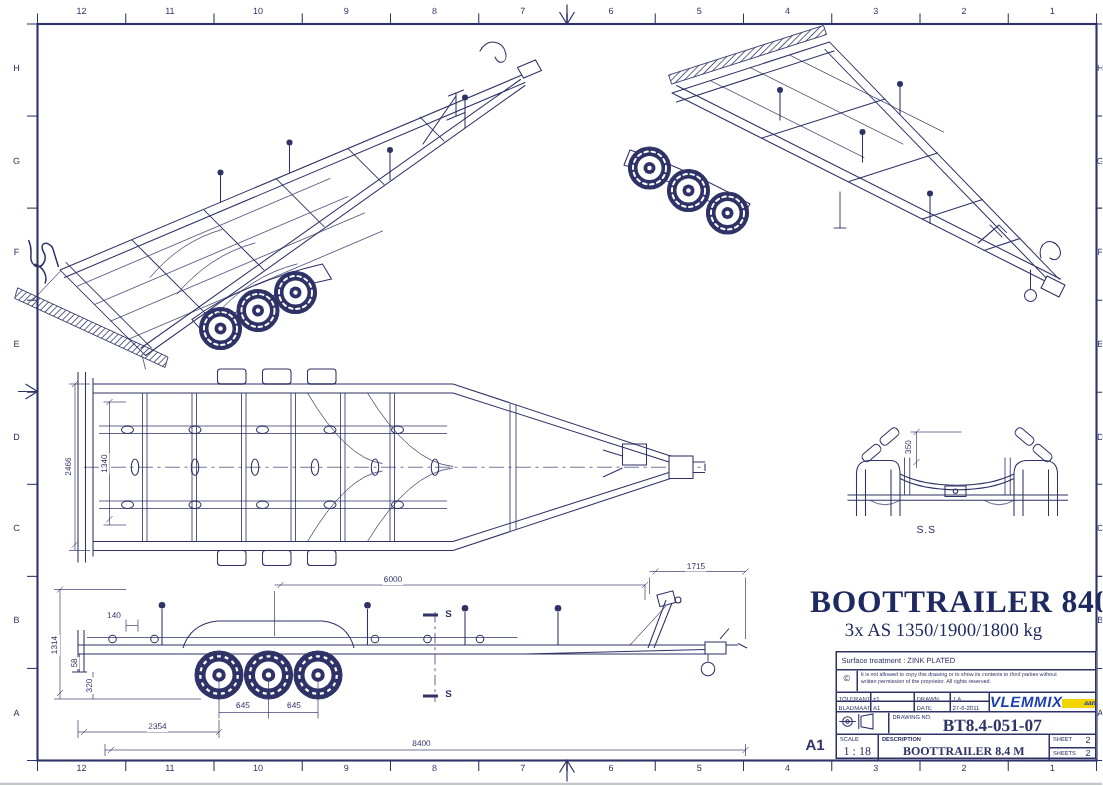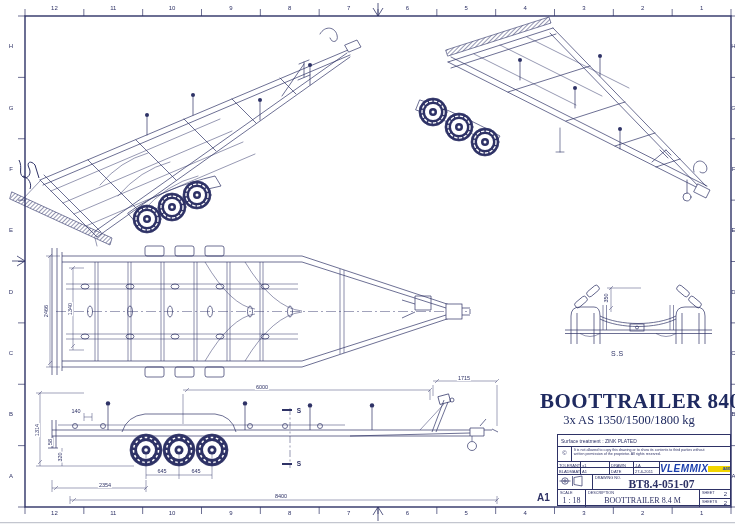--- a/index.html
+++ b/index.html
@@ -39,21 +39,21 @@
   #logo-main{font-style:italic;font-weight:900;font-size:10px;letter-spacing:.4px;color:#1c3fae;line-height:9px;}
   #logo-bar{width:64px;height:5.5px;background:#f2d500;display:flex;align-items:center;justify-content:center;margin-top:.5px;}
   #logo-sub{font-style:italic;font-weight:bold;font-size:4.5px;color:#1c3fae;line-height:5px;}
   #tb-drawno{height:15px;display:flex;}
   #tb-proj{width:35px;border-right:.8px solid #2e3266;display:flex;align-items:center;justify-content:center;}
   #tb-drawno-cell{flex:1;position:relative;text-align:center;}
   #drawno-label{position:absolute;left:2px;top:1px;font-size:3.8px;}
   #drawno-value{margin-top:3px;font-family:"Liberation Serif",serif;font-size:11.5px;font-weight:bold;}
   #tb-bottom{height:17px;display:flex;border-bottom:none;}
   #tb-scale{width:28px;border-right:.8px solid #2e3266;position:relative;text-align:center;}
-  #tb-desc{flex:1;border-right:.8px solid #2e3266;position:relative;text-align:center;}
+  #tb-desc{flex:1;border-right:.8px solid #2e3266;position:relative;text-align:center;font-weight:bold;}
   .cell-tag{position:absolute;left:2px;top:1px;font-size:3.8px;}
   .cell-val{margin-top:6px;font-size:8px;font-family:"Liberation Serif",serif;}
   #tb-sheets{width:30px;display:flex;flex-direction:column;}
   .sheet-cell{flex:1;position:relative;border-bottom:.6px solid #2e3266;}
   .sheet-cell:last-child{border-bottom:none;}
   .sheet-num{position:absolute;right:3px;top:1px;font-size:6px;}
 </style>
 </head>
 <body>
 
@@ -315,21 +315,21 @@
     <path d="M84,413 V421 M92,413 V421 M84,417 H92"></path>
     <path d="M183,390 H430 M183,394 V424 M430,390 V400 M185,392 l4,-4 M428,392 l4,-4"></path>
     <path d="M433,381 H497 M433,385 V396 M497,385 V426 M435,383 l4,-4 M495,383 l4,-4"></path>
     <path d="M146,452 V479 M179,452 V479 M212,452 V479 M146,475 H212"></path>
     <path d="M52,480 V492 M146,480 V492 M52,488 H146 M54,490 l4,-4 M144,490 l4,-4"></path>
     <path d="M70,496 V504 M497,496 V504 M70,500 H497 M72,502 l4,-4 M495,502 l4,-4"></path>
   </g>
 </svg>
 
 <div class="lbl" id="main-title">BOOTTRAILER 840</div>
-<div class="lbl" id="sub-title">3x AS 1350/1500/1800 kg</div>
+<div class="lbl" id="sub-title">3x AS 1350/1900/1800 kg</div>
 <div class="lbl" id="a1-marker">A1</div>
 <div class="lbl" id="section-label">S.S</div>
 
 <div class="dim rot" style="left:46px;top:311px">2466</div>
 <div class="dim rot" style="left:70px;top:309px">1340</div>
 <div class="dim rot" style="left:37px;top:430px">1314</div>
 <div class="dim rot" style="left:50px;top:442px">58</div>
 <div class="dim rot" style="left:60px;top:457px">320</div>
 <div class="dim" style="left:76px;top:411px">140</div>
 <div class="dim" style="left:262px;top:387px">6000</div>

